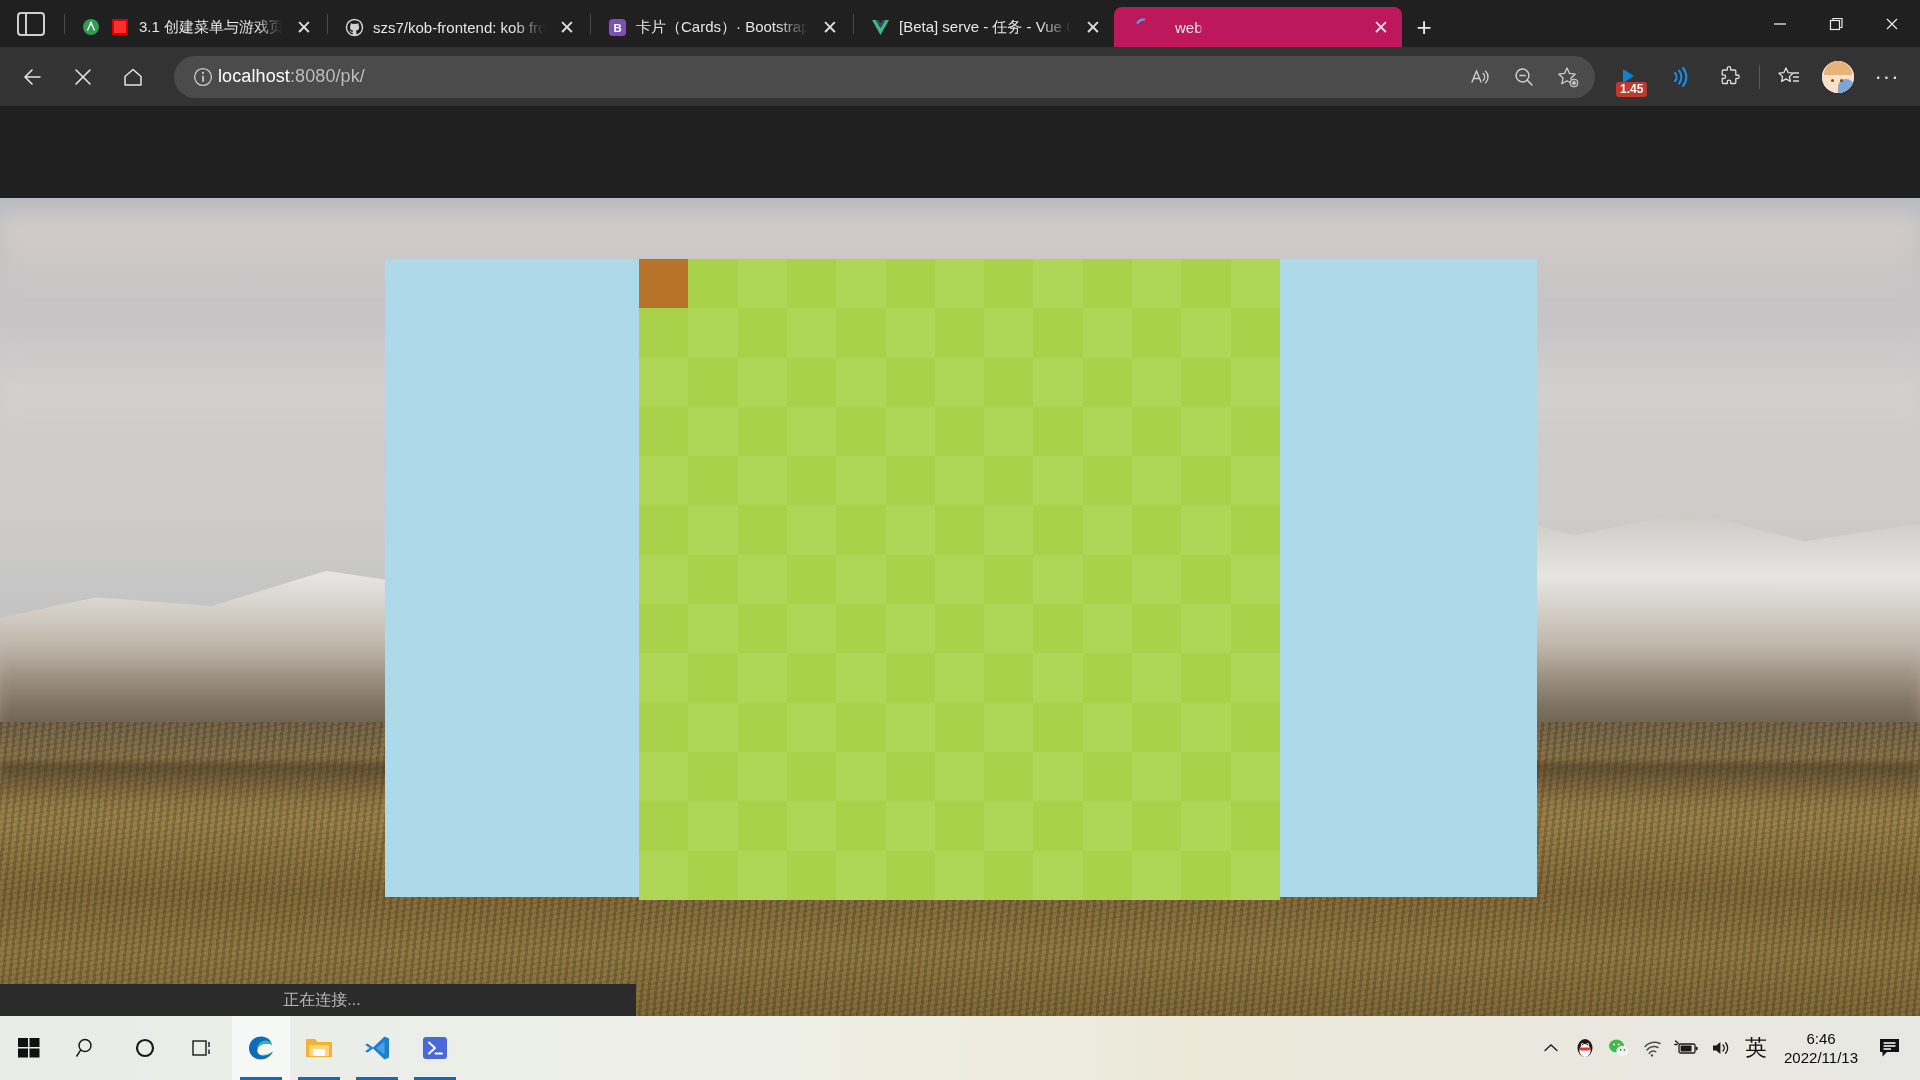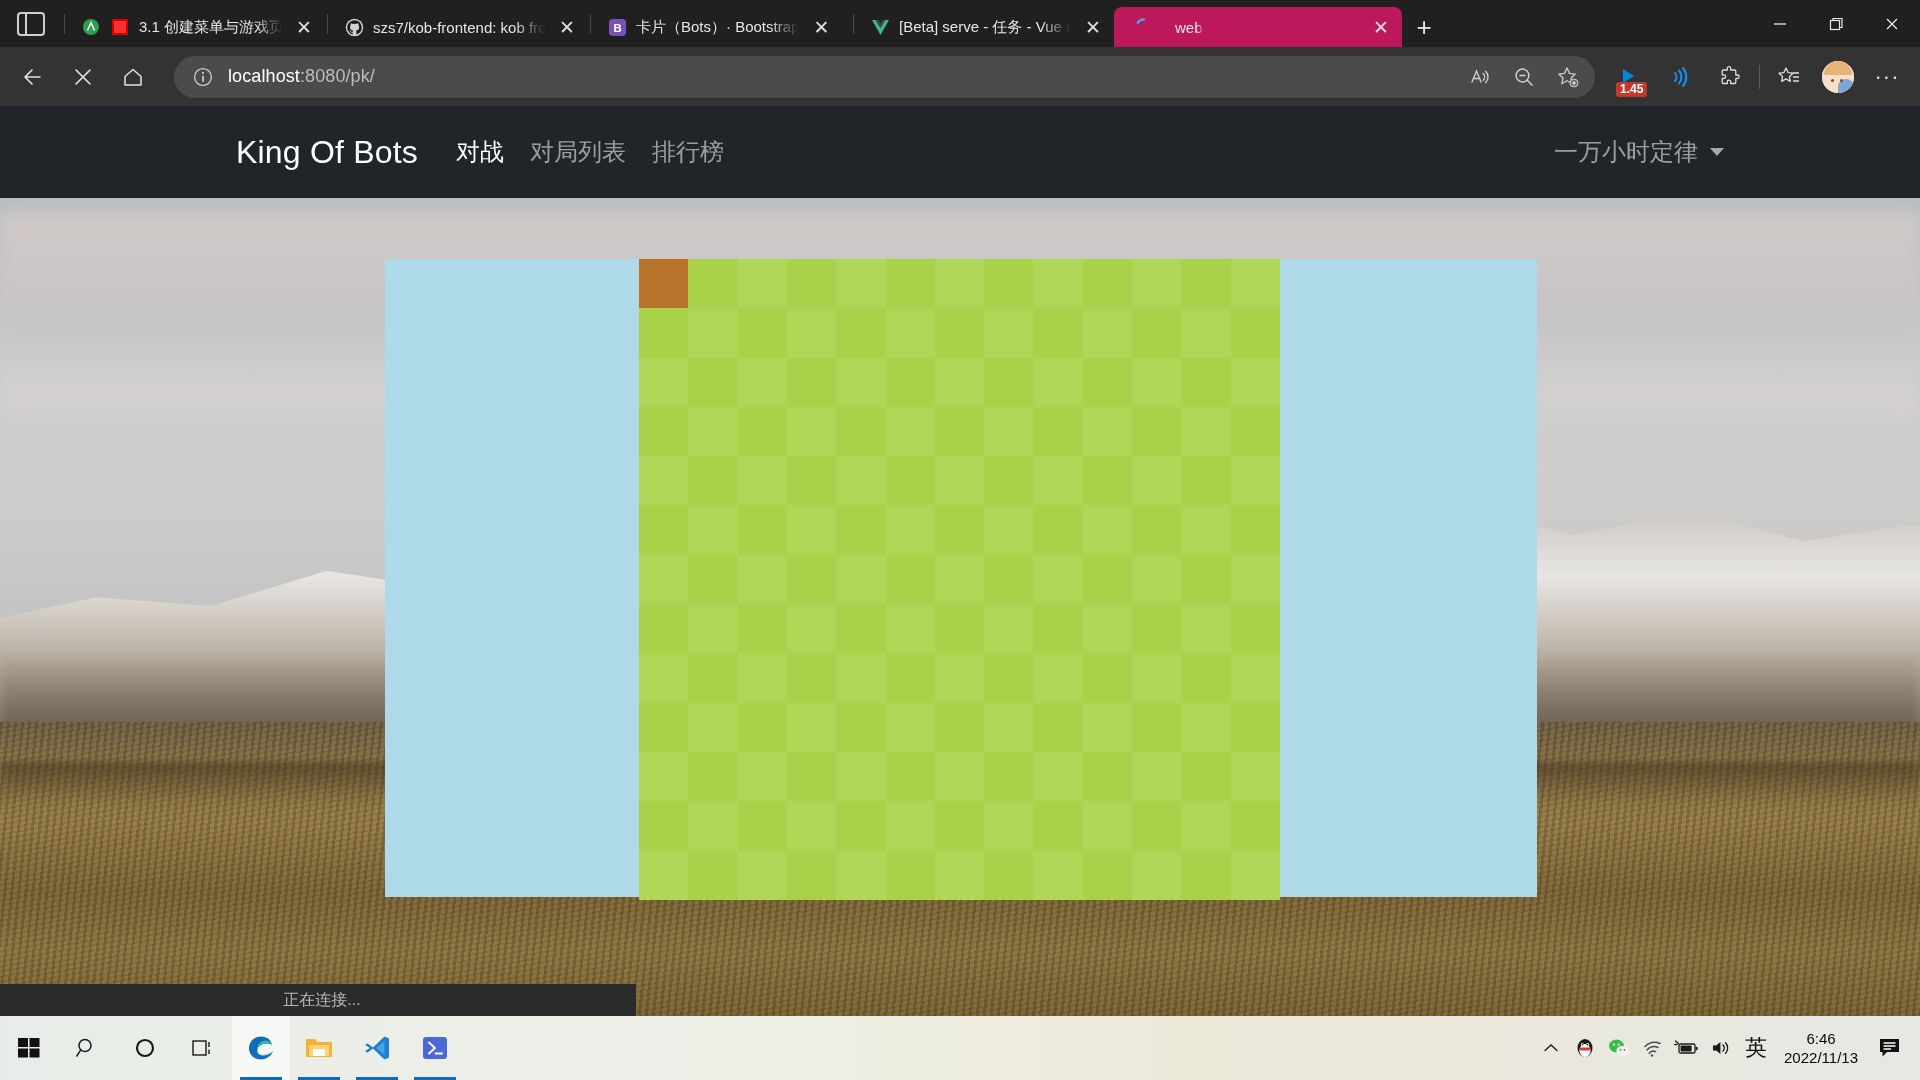--- a/index.html
+++ b/index.html
@@ -36,21 +36,21 @@
                 color:#e8e8e8; font-size:26px; font-weight:200; }
 
   #wincontrols { position:absolute; right:0; top:0; height:47px; display:flex; }
   .wc { width:56px; height:47px; display:flex; align-items:center; justify-content:center; color:#e9e9e9; }
 
   
   #toolbar { height:59px; background:#333333; display:flex; align-items:center; padding:0 10px; gap:4px; }
   .nav-btn { width:46px; height:40px; display:flex; align-items:center; justify-content:center; color:#e4e4e4; }
   #omnibox {
     flex:1 1 auto; height:42px; background:#4b4b4b; border-radius:21px; margin:0 8px 0 14px;
-    display:flex; align-items:center; padding:0 6px 0 14px; gap:10px; min-width:0;
+    display:flex; align-items:center; padding:0 6px 0 14px; min-width:0;
   }
   #url { font-size:18px; color:#bdbdbd; letter-spacing:.1px; white-space:nowrap; }
   #url .host { color:#ffffff; }
   .omni-right { display:flex; align-items:center; gap:2px; margin-left:auto; }
   .omni-icon { width:42px; height:40px; display:flex; align-items:center; justify-content:center; color:#cfcfcf; }
   .tb-icon { width:46px; height:40px; display:flex; align-items:center; justify-content:center; color:#e0e0e0; position:relative; }
   .badge145 {
     position:absolute; left:9px; bottom:0px; background:#c0392b; color:#ffffff;
     font-size:12px; font-weight:700; padding:1px 4px; border-radius:3px; line-height:13px;
   }
@@ -163,21 +163,21 @@
     </div>
     <div class="vdiv"></div>
 
     <div class="tab" style="width:258px">
       <span class="tab-favicon">
         <svg width="19" height="19" viewBox="0 0 20 20">
             <rect x="1" y="1" width="18" height="18" rx="4" fill="#7952b3"></rect>
             <text x="10" y="14.5" font-size="12" font-weight="bold" fill="#fff" text-anchor="middle" font-family="Liberation Sans, sans-serif">B</text>
           </svg>
       </span>
-      <span class="tab-title">卡片（Bots）· Bootstrap</span>
+      <span class="tab-title">卡片（Cards）· Bootstrap</span>
       <span class="tab-close">✕</span>
     </div>
     <div class="vdiv"></div>
 
     <div class="tab" style="width:258px">
       <span class="tab-favicon">
         <svg width="19" height="17" viewBox="0 0 20 18">
             <path d="M1 1h4l5 8.6L15 1h4L10 17z" fill="#41b883"></path>
             <path d="M5 1h3l2 3.4L12 1h3l-5 8.6z" fill="#35495e"></path>
           </svg>
@@ -309,32 +309,20 @@
     <div id="scene">
       <div class="sky"></div>
       <div class="cloud-band"></div>
       <div class="cloud-band2"></div>
       <div class="mtn"></div>
       <div class="mtn-shadow"></div>
       <div class="ground"></div>
       <div class="ground-ridge"></div>
     </div>
 
-    <div id="navbar">
-      <div id="brand">King Of Bots</div>
-      <div id="navlinks">
-        <a class="navlink active">对战</a>
-        <a class="navlink">对局列表</a>
-        <a class="navlink">排行榜</a>
-      </div>
-      <div id="userbox">
-        <span id="username">一万小时定律</span>
-        <span class="caret"></span>
-      </div>
-    </div>
 
     <div id="gamepanel">
       <div id="board">
           <div class="cell wall"></div>
           <div class="cell g0"></div>
           <div class="cell g1"></div>
           <div class="cell g0"></div>
           <div class="cell g1"></div>
           <div class="cell g0"></div>
           <div class="cell g1"></div>

